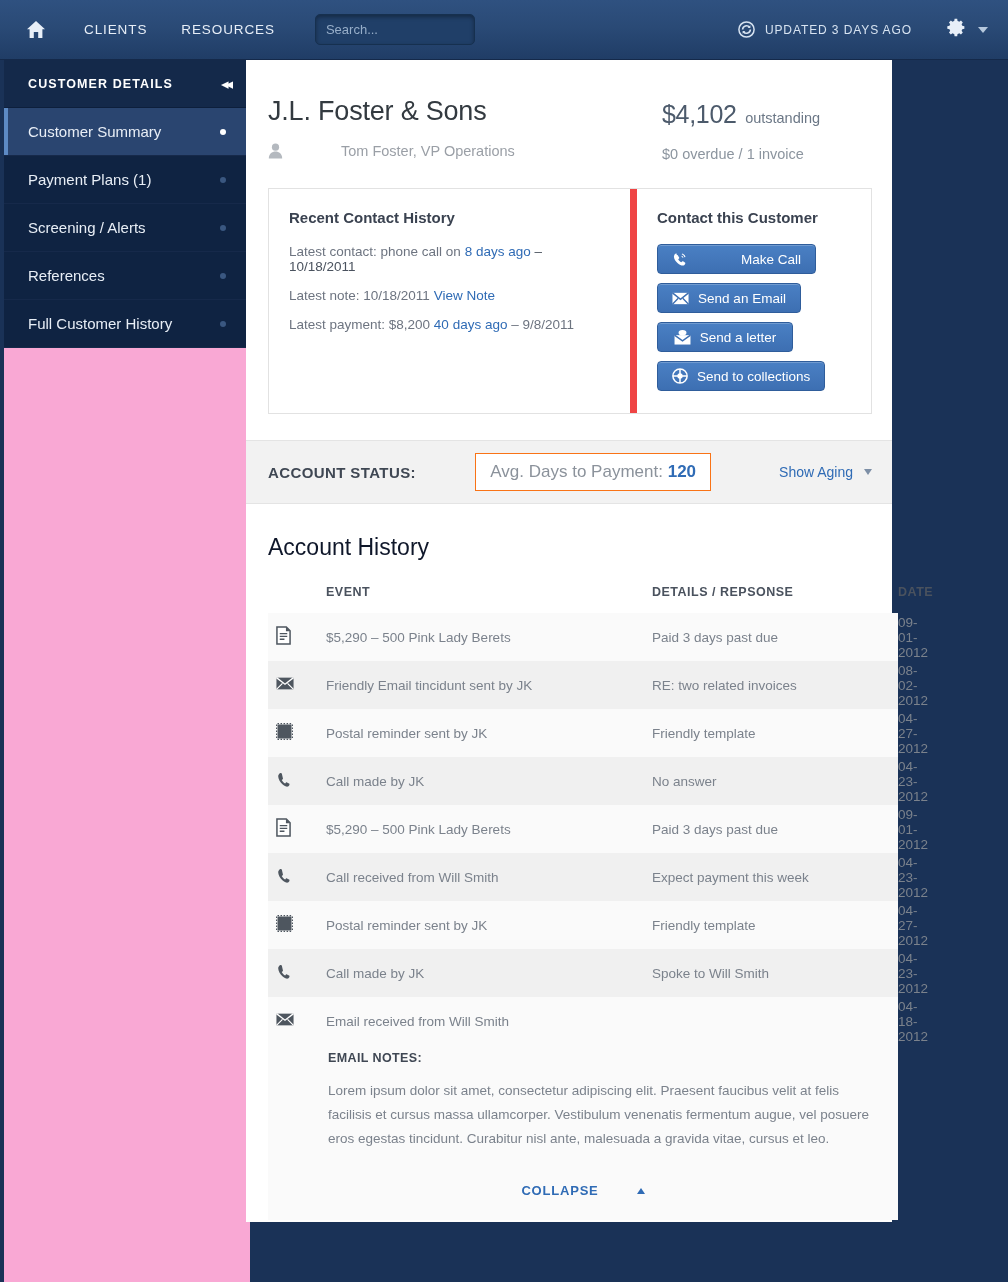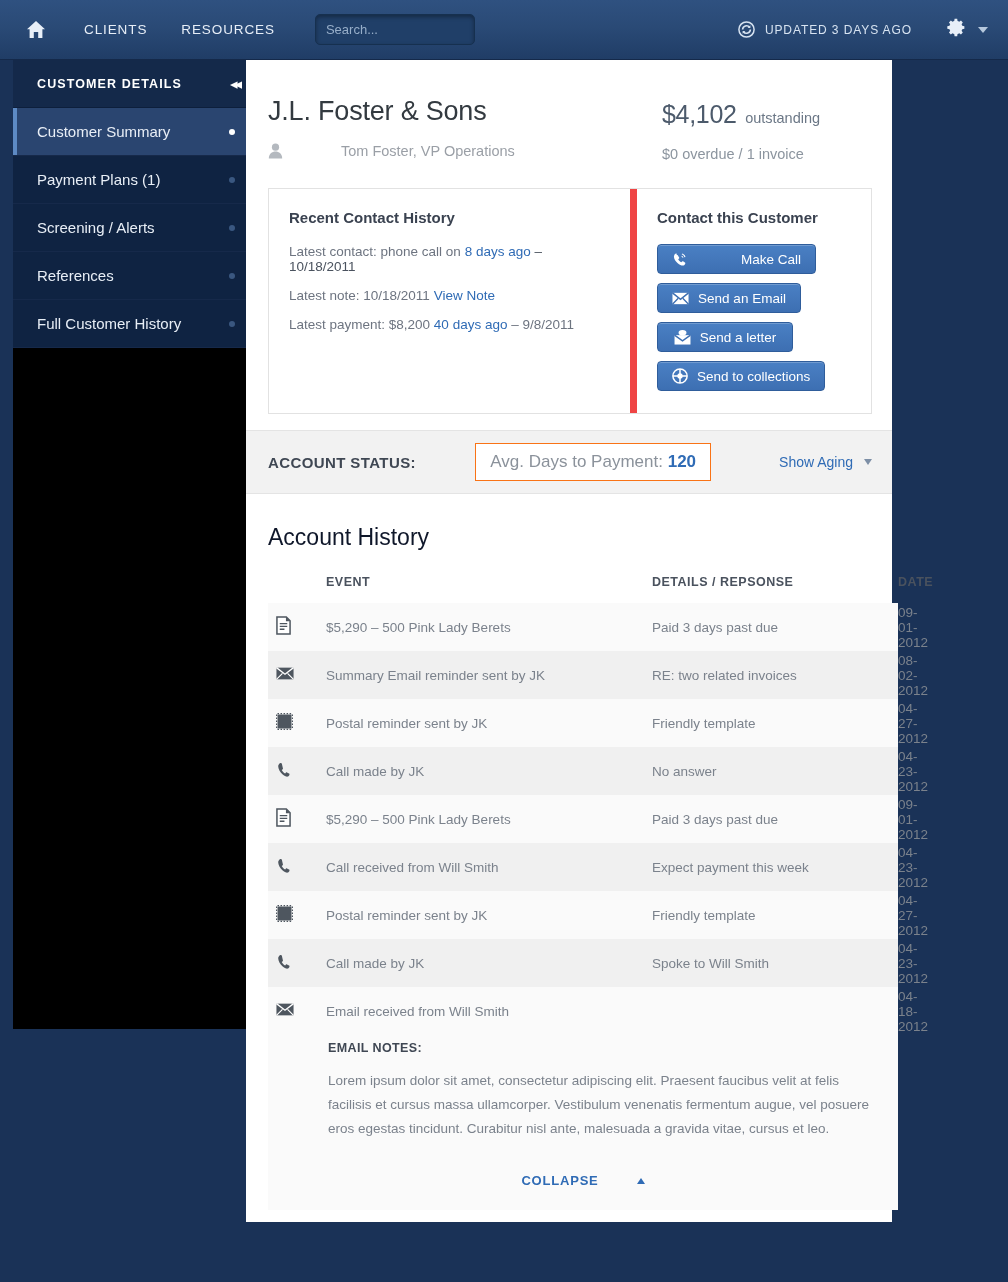--- a/index.html
+++ b/index.html
@@ -45,22 +45,22 @@
   .refresh-icon { margin-right: 10px; display: flex; }
   .gear-wrap { display: flex; align-items: center; margin-left: 34px; cursor: pointer; }
   .caret-down {
     margin-left: 11px; width: 0; height: 0;
     border-left: 5px solid transparent; border-right: 5px solid transparent;
     border-top: 6px solid #b6c8dd;
   }
 
   
   .sidebar {
-    position: absolute; top: 60px; left: 13px; width: 246px; height: 969px;
-    background: #000000;
+    position: absolute; top: 60px; left: 4px; width: 246px; height: 1222px;
+    background: #f9a8d4;
   }
   .sidebar-head {
     height: 48px; background: #14294a;
     display: flex; align-items: center; padding: 0 20px 0 24px;
     border-bottom: 1px solid #0d1f3c;
   }
   .sidebar-title { color: #fff; font-size: 12.5px; font-weight: bold; letter-spacing: 1.1px; }
   .collapse-arrows { margin-left: auto; color: #fff; font-size: 15px; cursor: pointer; line-height: 1; letter-spacing: -3px; }
   .nav-list { background: #0f2342; }
   .nav-item {
@@ -111,21 +111,21 @@
     box-shadow: inset 0 1px 0 rgba(255,255,255,0.22);
   }
   .btn .bi { margin-right: 9px; display: flex; align-items: center; }
   .btn.w-call { min-width: 118px; gap: 45px; }
   .btn.w-email { min-width: 144px; }
   .btn.w-letter { min-width: 136px; }
   .btn.w-coll { min-width: 166px; }
 
   
   .status-bar {
-    margin-top: 16px; height: 64px; background: #f2f2f2;
+    margin-top: 26px; height: 64px; background: #f2f2f2;
     border-top: 1px solid #e4e4e4; border-bottom: 1px solid #e4e4e4;
     display: flex; align-items: center; padding: 0 20px 0 22px;
   }
   .status-label { font-size: 15px; font-weight: bold; color: #3f4753; letter-spacing: 0.4px; }
   .avg-chip {
     margin-left: auto; background: #fff; border: 1px solid #f97316;
     padding: 8px 14px; font-size: 17px; color: #8b929b;
   }
   .avg-chip b { color: #2f6bb5; }
   .show-aging { margin-left: 68px; font-size: 14px; color: #2f6bb5; cursor: pointer; display: flex; align-items: center; }
@@ -380,21 +380,21 @@
           <tr class="r-even">
             <td class="c-icon">
               <span class="icn">
                 <svg width="18" height="13" viewBox="0 0 20 14" aria-hidden="true">
                   <rect x="0.5" y="0.5" width="19" height="13" fill="#4e565f"></rect>
                   <path d="M0.5 0.5 L10 7.8 L19.5 0.5" fill="none" stroke="#fff" stroke-width="1.5"></path>
                   <path d="M0.5 13.5 L7.2 6.8 M19.5 13.5 L12.8 6.8" fill="none" stroke="#fff" stroke-width="1.3"></path>
                 </svg>
               </span>
             </td>
-            <td class="c-event">Summary Email reminder sent by JK</td>
+            <td class="c-event">Friendly Email tincidunt sent by JK</td>
             <td class="c-det">RE: two related invoices</td>
             <td class="c-date">08-02-2012</td>
           </tr>
 
           <tr class="r-odd">
             <td class="c-icon">
               <span class="icn">
                 <svg width="17" height="17" viewBox="0 0 18 18" aria-hidden="true">
                   <rect x="1.6" y="1.6" width="14.8" height="14.8" fill="#4e565f"></rect>
                   <path d="M1.6 0.6 h14.8 M1.6 17.4 h14.8" stroke="#4e565f" stroke-width="1.2" stroke-dasharray="1.6 1.6"></path>

